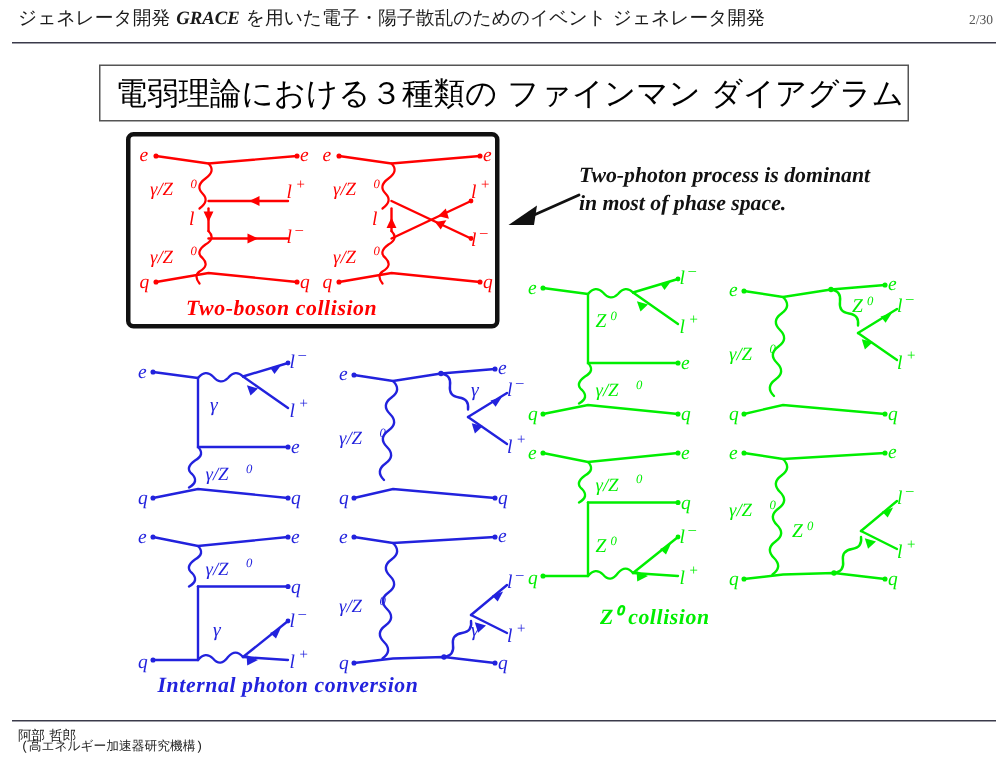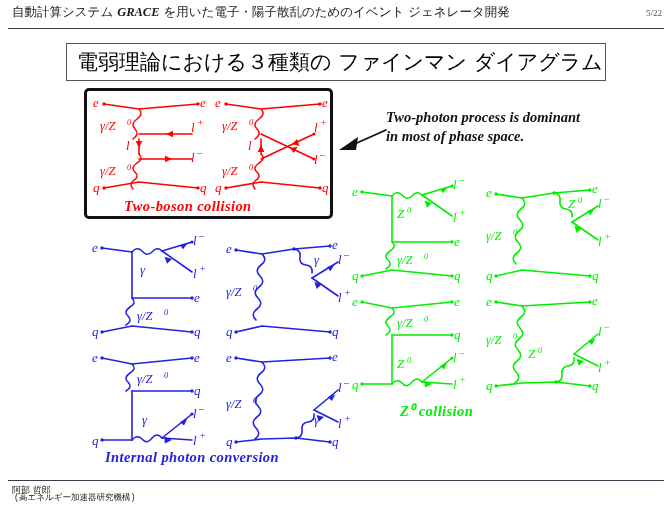--- a/index.html
+++ b/index.html
@@ -62,22 +62,22 @@
   svg{position:absolute;left:0;top:0;overflow:visible;}
   .dgm{position:absolute;}
   text{font-family:"Liberation Serif",serif;font-style:italic;}
 </style>
 </head>
 <body>
 
 <div class="slide">
 
   <div class="hdr">
-    <div class="hdr-title"><span>自動計算システム </span><span class="it">GRACE</span><span> を用いた電子・陽子散乱のためのイベント ジェネレータ開発</span></div>
-    <div class="hdr-page">5/22</div>
+    <div class="hdr-title"><span>ジェネレータ開発 </span><span class="it">GRACE</span><span> を用いた電子・陽子散乱のためのイベント ジェネレータ開発</span></div>
+    <div class="hdr-page">2/30</div>
     <div class="hdr-rule"></div>
   </div>
 
   <div class="titlebox">
     <span>電弱理論における３種類の ファインマン ダイアグラム</span>
   </div>
 
   <div class="redbox"></div>
 
   <div class="dgm" style="left:92px;top:92px;width:118px;height:102px;">

